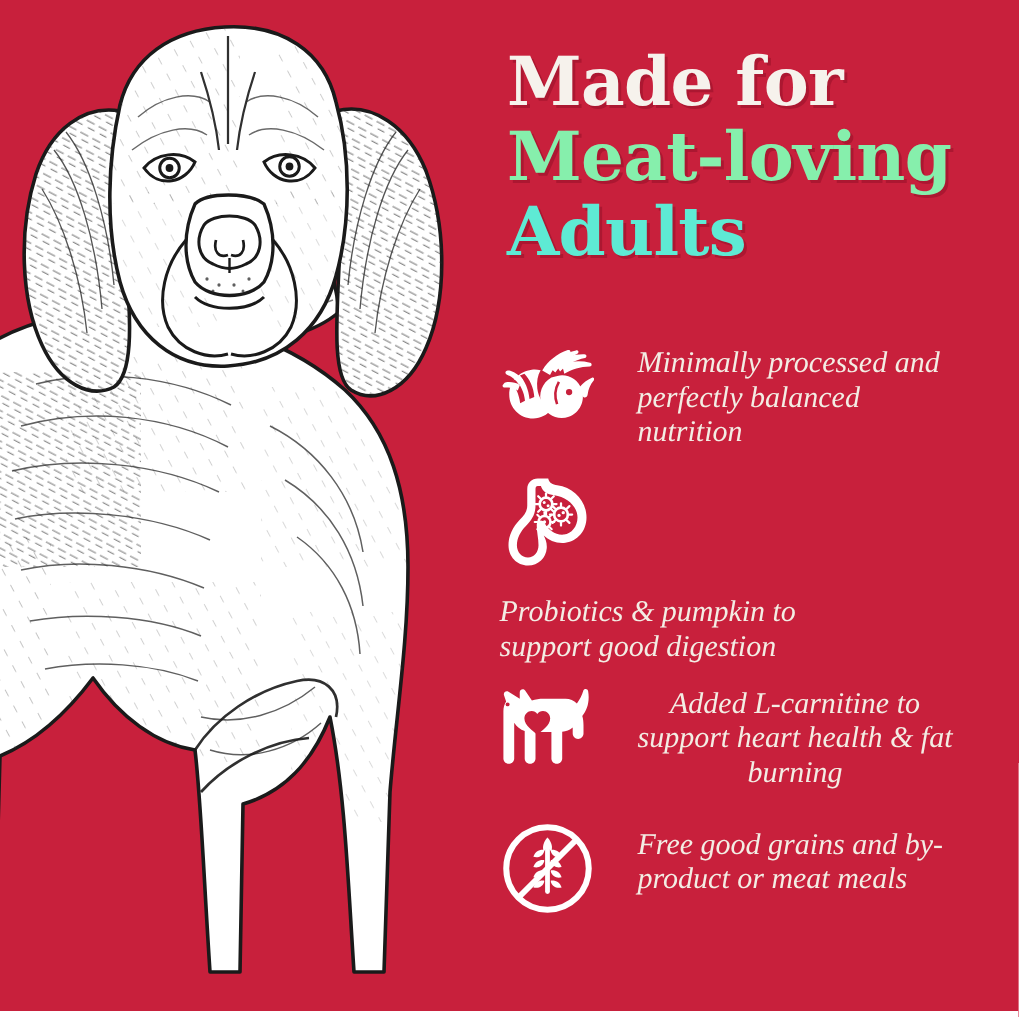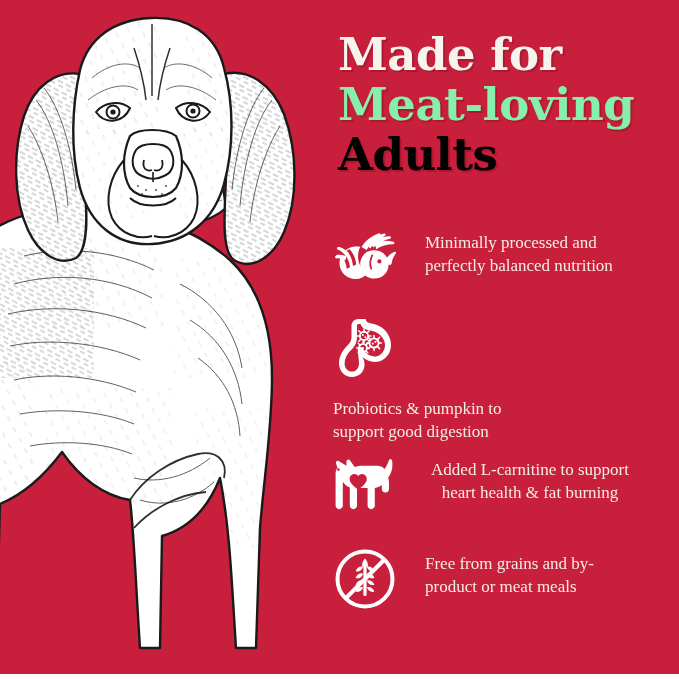--- a/index.html
+++ b/index.html
@@ -68,24 +68,25 @@
     height: 64px;
     margin-right: 28px;
     display: flex;
     align-items: center;
     justify-content: center;
   }
   .feature-icon svg { display: block; }
   .feature-text {
     color: #F3EDE4;
     font-family: "Liberation Serif", "DejaVu Serif", serif;
-    font-size: 17px;
+    font-size: 20px;
     line-height: 23px;
     padding-top: 2px;
     max-width: 210px;
+    font-style: italic;
   }
   .feature.f1 .feature-text { padding-top: 3px; }
   .feature.f2 { min-height: 80px; flex-direction: column; }
   .feature.f2 .feature-text { padding-top: 17px; }
   .feature.f3 { min-height: 84px; }
   .feature.f3 .feature-text { padding-top: 5px; }
   .feature.f4 .feature-text { padding-top: 5px; }
 </style>
 </head>
 <body>
@@ -312,21 +313,21 @@
           <path d="M198 152 C 212 168, 218 192, 210 210 C 202 226, 184 232, 170 228"></path>
           <path d="M146 190 C 156 200, 182 200, 192 190"></path>
         </g>
       </g>
     </svg>
   </div>
 
   <div class="headline">
     <span class="headline-line" style="color: rgb(246, 242, 236);">Made for</span>
     <span class="headline-line" style="color: #86efac;">Meat-loving</span>
-    <span class="headline-line" style="color: #000000;">Adults</span>
+    <span class="headline-line" style="color: #5eead4;">Adults</span>
   </div>
 
   <div class="features">
 
     <div class="feature f1">
       <span class="feature-icon">
         <svg width="62" height="62" viewBox="0 0 62 62" xmlns="http://www.w3.org/2000/svg">
           <g fill="#FFFFFF">
 
             <path d="M20.5 17.5 C 12 18.5 5.5 25.5 5.5 34 C 5.5 43 12.5 50 21.5 50
@@ -506,17 +507,17 @@
               <path d="M28.8 32.2 C 25.4 31.8 22.6 33.6 21.6 36.8 C 24.8 37.8 27.8 36.2 28.8 33.2 Z"></path>
               <path d="M33.2 32.2 C 36.6 31.8 39.4 33.6 40.4 36.8 C 37.2 37.8 34.2 36.2 33.2 33.2 Z"></path>
               <path d="M28.8 39 C 25.4 38.6 22.6 40.4 21.6 43.6 C 24.8 44.6 27.8 43 28.8 40 Z"></path>
               <path d="M33.2 39 C 36.6 38.6 39.4 40.4 40.4 43.6 C 37.2 44.6 34.2 43 33.2 40 Z"></path>
             </g>
 
             <line x1="11.5" y1="50.5" x2="50.5" y2="11.5" stroke="#FFFFFF" stroke-width="4" stroke-linecap="butt"></line>
           </g>
         </svg>
       </span>
-      <span class="feature-text" style="color: rgb(243, 237, 228);">Free from grains and by-product or meat meals</span>
+      <span class="feature-text" style="color: rgb(243, 237, 228);">Free good grains and by-product or meat meals</span>
     </div>
 
   </div>
 </div>
 
 </body></html>

